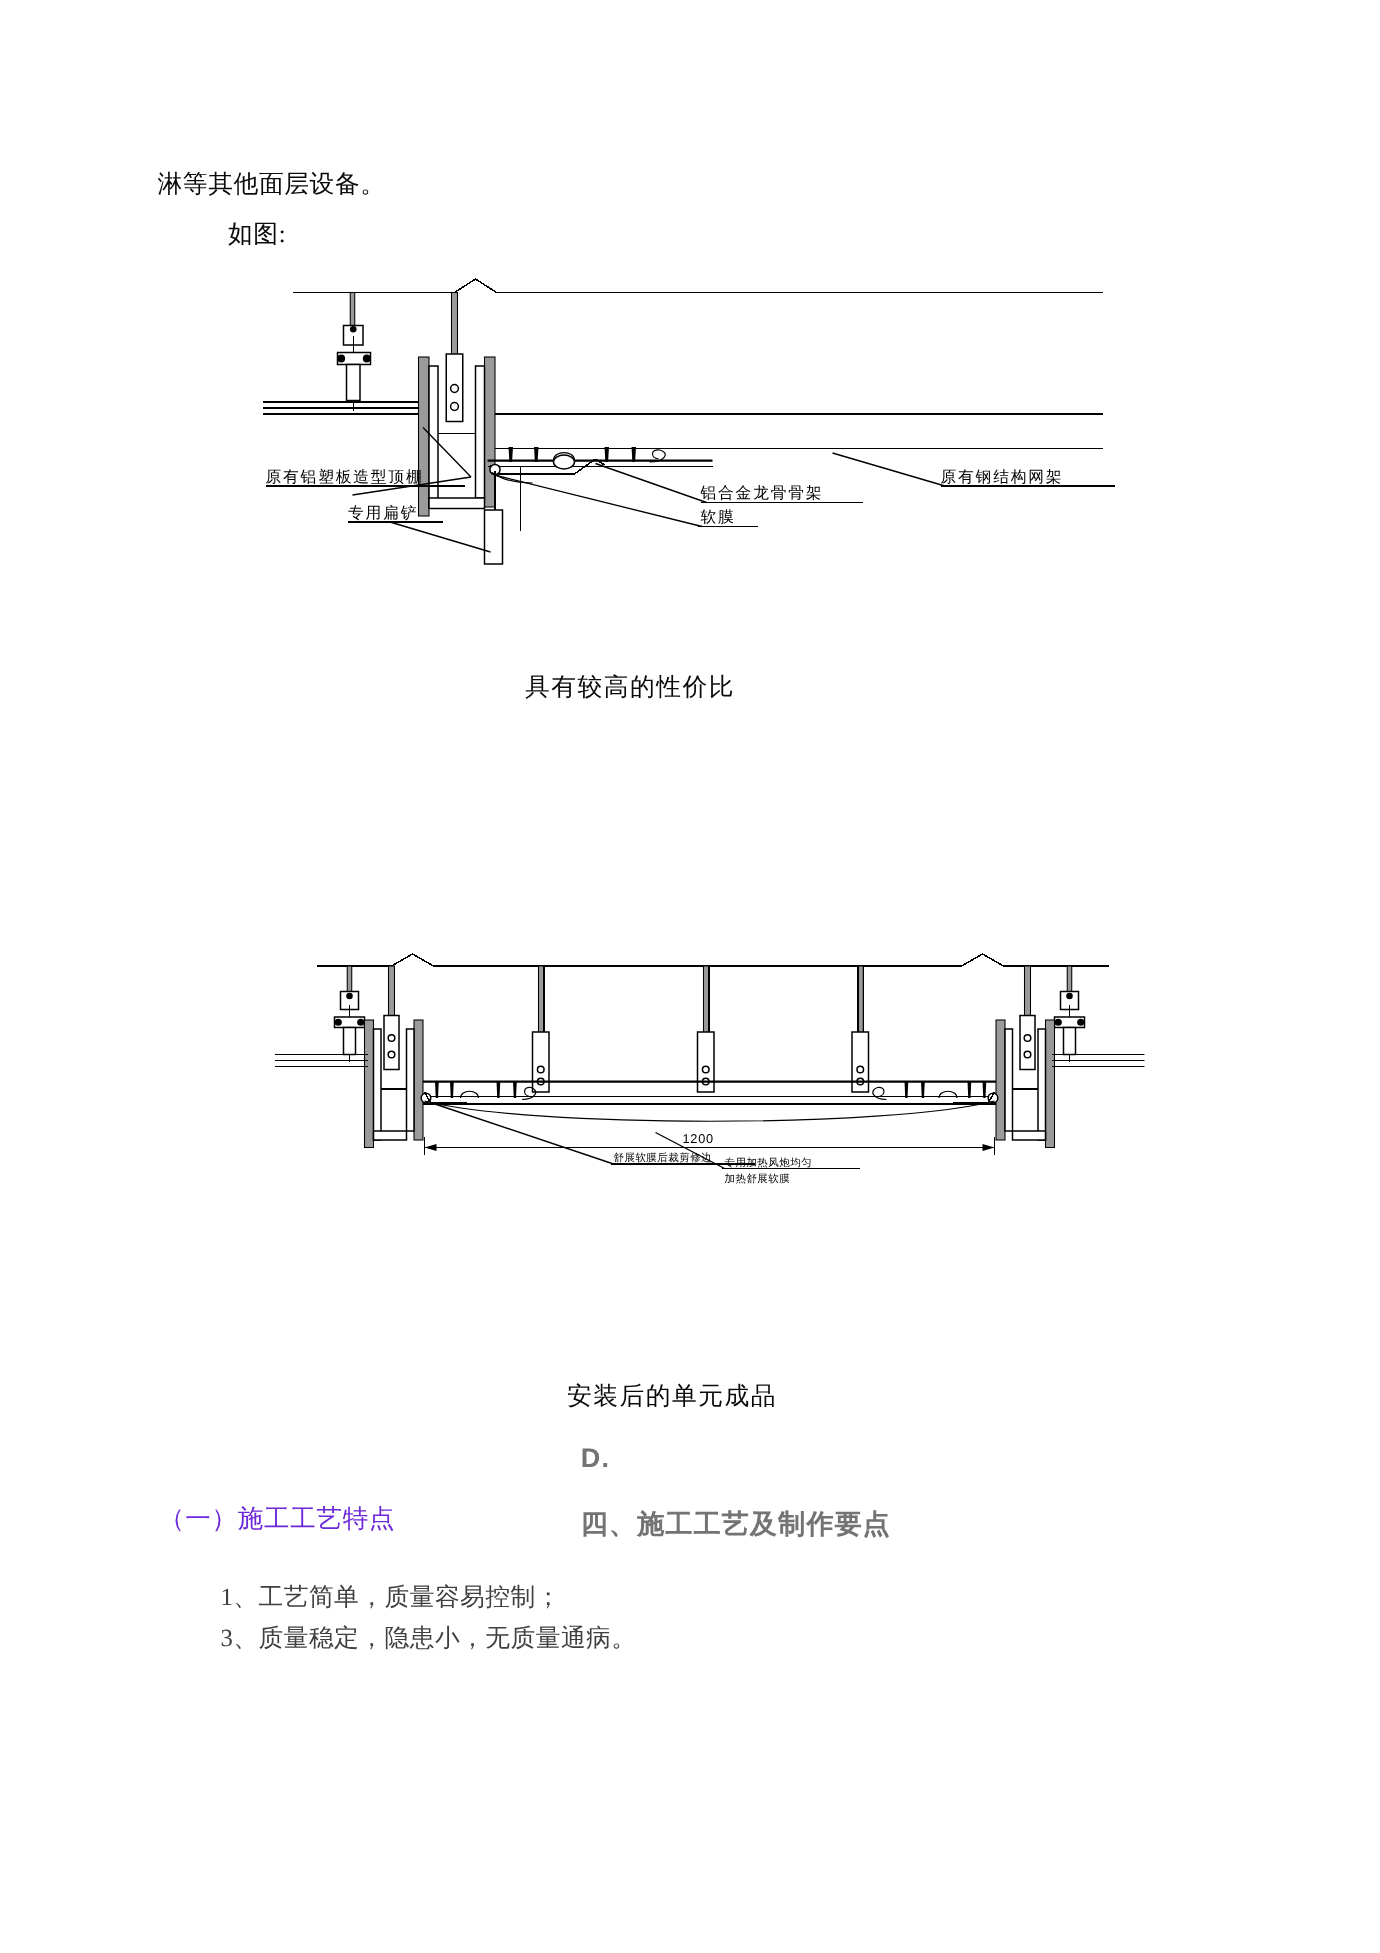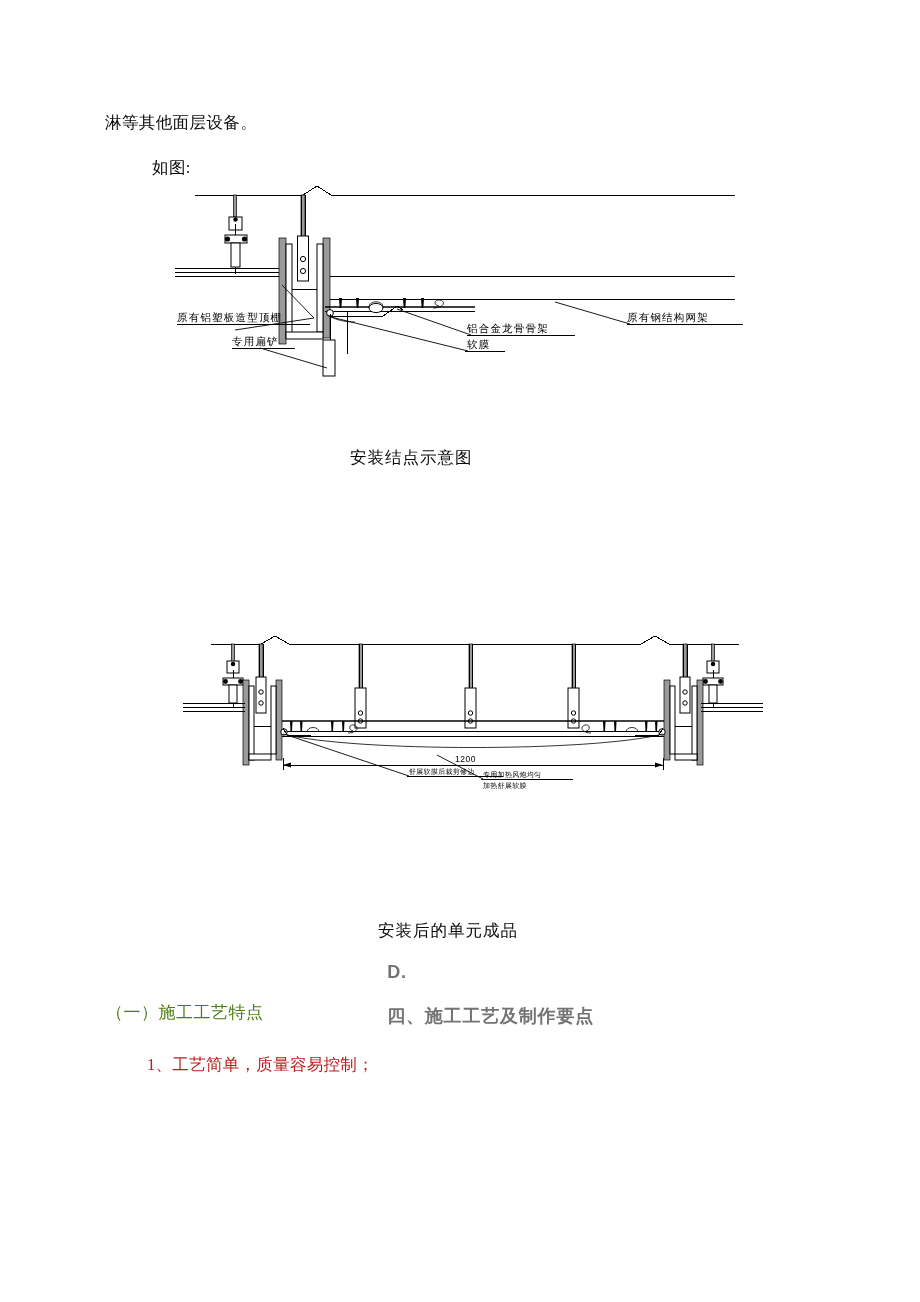--- a/index.html
+++ b/index.html
@@ -22,21 +22,21 @@
   
   .para {
     position: absolute;
     font-size: 16.5px;
     line-height: 1.55;
     letter-spacing: 0.4px;
     white-space: pre;
     color: #0a0a0a;
   }
   .para-line1 { left: 105px; top: 110px; }
-  .para-line2 { left: 152px; top: 143px; margin-top: 12px; }
+  .para-line2 { left: 152px; top: 143px; }
 
   
   .caption {
     position: absolute;
     font-size: 16.5px;
     letter-spacing: 1px;
     white-space: pre;
     color: #0a0a0a;
   }
   .caption-1 { left: 350px; top: 447px; }
@@ -69,21 +69,21 @@
   .list {
     position: absolute;
     left: 147px;
     top: 1052px;
   }
   .list-item {
     font-size: 16.5px;
     line-height: 1.62;
     letter-spacing: 0.3px;
     white-space: pre;
-    color: #b91c1c;
+    color: #404040;
   }
 
   
   .figure {
     position: absolute;
   }
   .figure svg {
     display: block;
   }
   .fig-1 { left: 175px; top: 172px; }
@@ -212,21 +212,21 @@
       <path class="ln" d="M 172 139 L 172 182"></path>
 
       <text class="svg-label" x="2" y="149" font-size="10.5">原有铝塑板造型顶棚</text>
       <text class="svg-label" x="57" y="173" font-size="10.5">专用扁铲</text>
       <text class="svg-label" x="452" y="149" font-size="10.5">原有钢结构网架</text>
       <text class="svg-label" x="292" y="160" font-size="10.5">铝合金龙骨骨架</text>
       <text class="svg-label" x="292" y="176" font-size="10.5">软膜</text>
     </svg>
   </div>
 
-  <div class="caption caption-1">安装结点示意图</div>
+  <div class="caption caption-1">具有较高的性价比</div>
 
   <div class="figure fig-2">
     <svg width="580" height="180" viewBox="0 0 580 180">
 
       <path class="ln" d="M 28 16 L 78 16"></path>
       <path class="ln" d="M 78 16 L 92 8 L 106 16 L 122 16"></path>
       <path class="ln" d="M 122 16 L 458 16"></path>
       <path class="ln" d="M 458 16 L 472 8 L 486 16 L 500 16"></path>
       <path class="ln" d="M 500 16 L 556 16"></path>
 
@@ -360,19 +360,20 @@
   </div>
 
   <div class="caption caption-2">安装后的单元成品</div>
 
   <div class="heading-d">
     <span>D.</span>
     <span style="display:inline-block;width:14px"></span>
     <span>四、施工工艺及制作要点</span>
   </div>
 
-  <div class="subheading" id="subheading" style="color: #4d7c0f;">（一）施工工艺特点</div>
+  <div class="subheading" id="subheading" style="color: #6d28d9;">（一）施工工艺特点</div>
 
   <div class="list">
     <div class="list-item">1、工艺简单，质量容易控制；</div>
+    <div class="list-item">3、质量稳定，隐患小，无质量通病。</div>
   </div>
 
 </div>
 
 </body></html>

